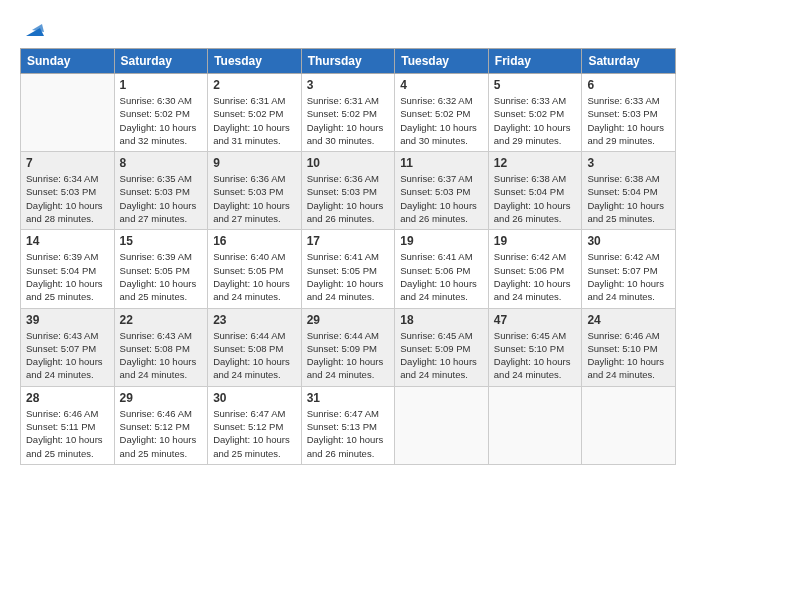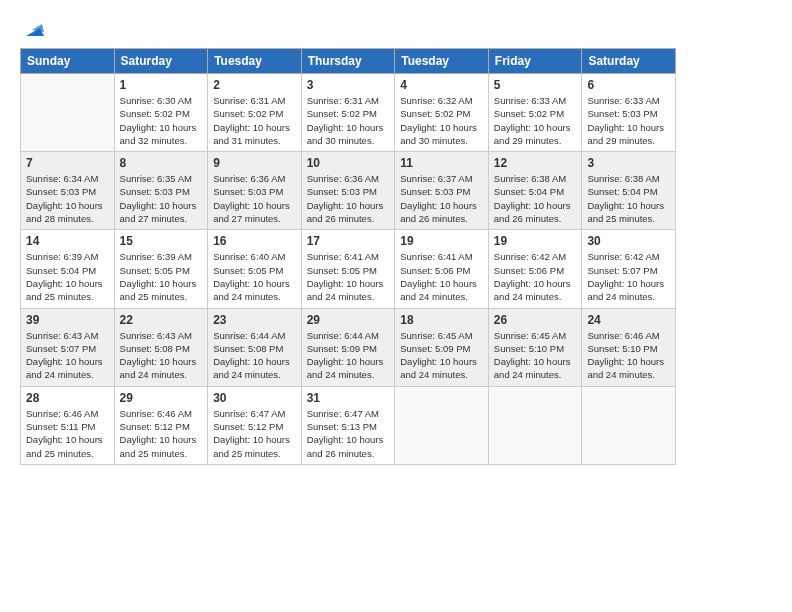--- a/index.html
+++ b/index.html
@@ -237,21 +237,21 @@
           </td>
           <td>
             <span class="day-number">29</span>
             <div class="day-info">Sunrise: 6:44 AM<br>Sunset: 5:09 PM<br>Daylight: 10 hours<br>and 24 minutes.</div>
           </td>
           <td>
             <span class="day-number">18</span>
             <div class="day-info">Sunrise: 6:45 AM<br>Sunset: 5:09 PM<br>Daylight: 10 hours<br>and 24 minutes.</div>
           </td>
           <td>
-            <span class="day-number">26</span>
+            <span class="day-number">47</span>
             <div class="day-info">Sunrise: 6:45 AM<br>Sunset: 5:10 PM<br>Daylight: 10 hours<br>and 24 minutes.</div>
           </td>
           <td>
             <span class="day-number">24</span>
             <div class="day-info">Sunrise: 6:46 AM<br>Sunset: 5:10 PM<br>Daylight: 10 hours<br>and 24 minutes.</div>
           </td>
         </tr>
         <tr>
           <td>
             <span class="day-number">28</span>

